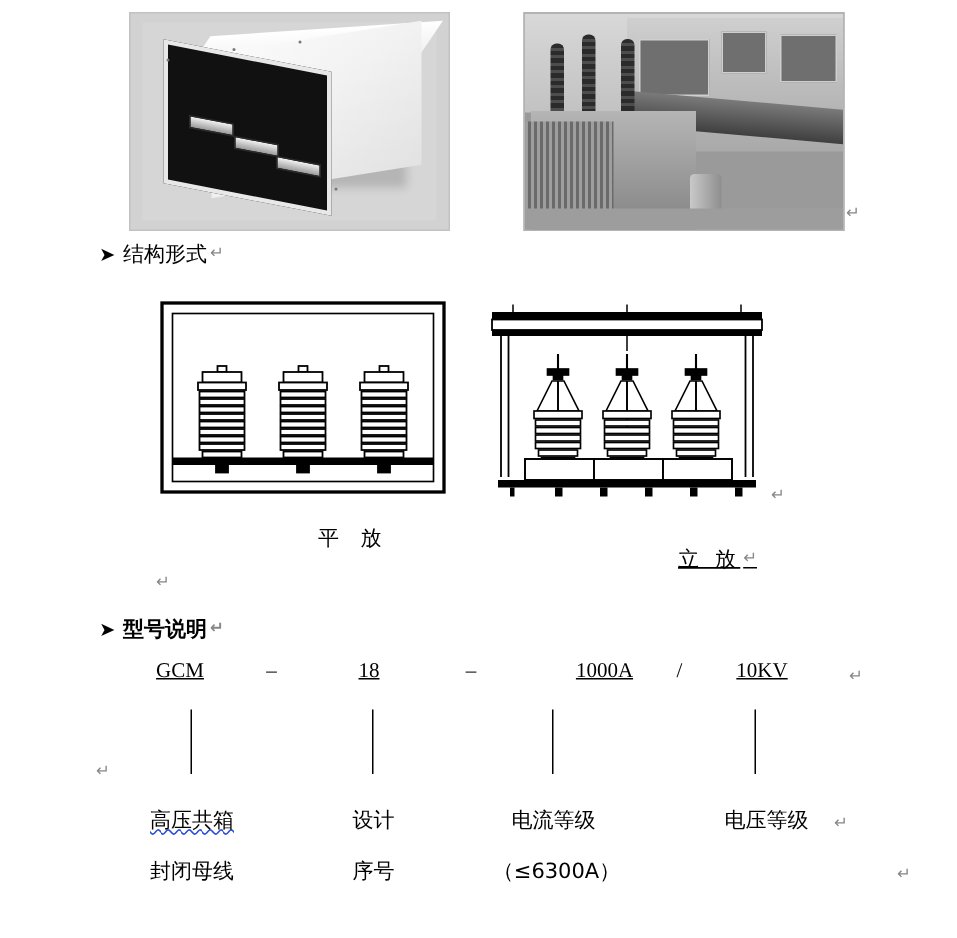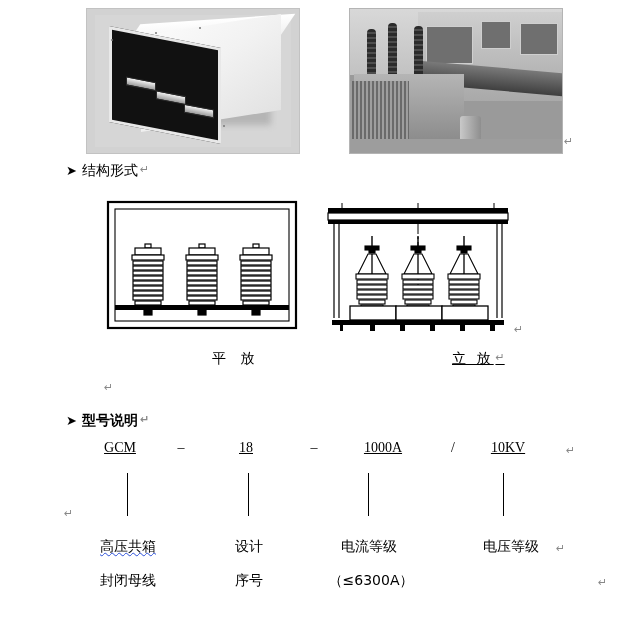--- a/index.html
+++ b/index.html
@@ -175,21 +175,21 @@
   #drawing-vertical { left: 318px; top: 198px; }
 
   .caption {
     position: absolute;
     font-size: 14px;
     white-space: nowrap;
     font-family: "DejaVu Sans", sans-serif;
     letter-spacing: 3px;
   }
   #caption-flat     { left: 212px; top: 350px; font-family: Liberation Mono, monospace; }
-  #caption-vertical { left: 452px; top: 350px; text-decoration: underline; }
+  #caption-vertical { left: 452px; top: 364px; text-decoration: underline; }
   #caption-vertical .u { text-decoration: underline; }
 
   
   .model-row {
     position: absolute;
     left: 0;
     width: 638px;
     height: 22px;
   }
   #model-code-row { top: 440px; }
@@ -429,21 +429,21 @@
 
   <div class="heading" id="heading-model">
     <span class="bullet">➤</span><span>型号说明</span><span class="pilcrow" style="position:relative;left:2px;top:-2px">↵</span>
   </div>
 
   <div class="model-row" id="model-code-row">
     <span class="cell ul" style="left:120px">GCM</span>
     <span class="sep" style="left:181px">–</span>
     <span class="cell ul" style="left:246px">18</span>
     <span class="sep" style="left:314px">–</span>
-    <span class="cell ul" style="left:383px">1000A</span>
+    <span class="cell ul" style="left:403px">1000A</span>
     <span class="sep" style="left:453px">/</span>
     <span class="cell ul" style="left:508px">10KV</span>
     <span class="pilcrow" style="left:566px; top:5px;">↵</span>
   </div>
 
   <div class="connector" style="left:127px; top:473px;"></div>
   <div class="connector" style="left:248px; top:473px;"></div>
   <div class="connector" style="left:368px; top:473px;"></div>
   <div class="connector" style="left:503px; top:473px;"></div>
 

